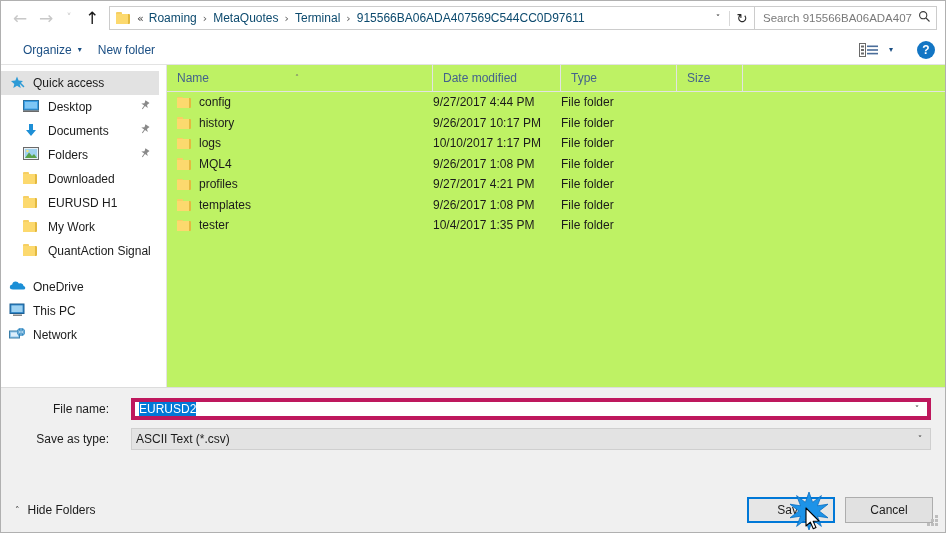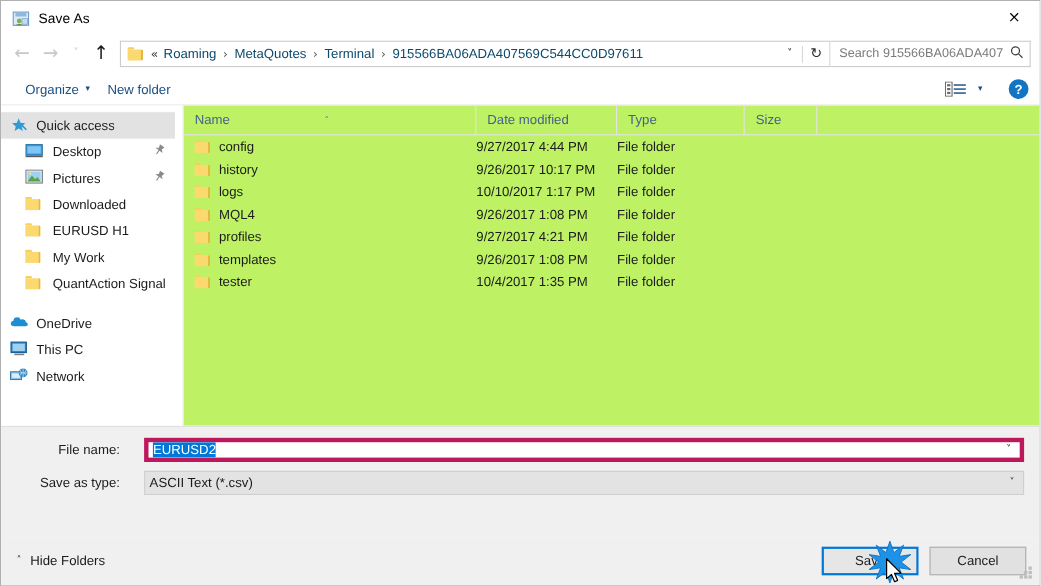--- a/index.html
+++ b/index.html
@@ -489,33 +489,20 @@
     width: 18px;
     height: 26px;
     pointer-events: none;
   }
 </style>
 </head>
 <body>
 
 <div class="dialog">
 
-  <div class="titlebar">
-    <div class="title-icon">
-      <svg width="16" height="16" viewBox="0 0 16 16">
-        <rect x="1" y="2" width="14" height="12" fill="#dfeaf5" stroke="#6e9bc4" stroke-width="1"></rect>
-        <rect x="3" y="2" width="10" height="4" fill="#8fb8da"></rect>
-        <circle cx="6.5" cy="10" r="2.2" fill="#7fb069"></circle>
-        <path d="M3 14 q3.5 -3 7 0 z" fill="#5d9145"></path>
-        <rect x="9" y="8" width="5" height="5" fill="#c9dcee" stroke="#6e9bc4" stroke-width="0.6"></rect>
-      </svg>
-    </div>
-    <div class="title-text">Save As</div>
-    <div class="titlebar-close">×</div>
-  </div>
 
   <div class="navrow">
     <div class="navbtn">←</div>
     <div class="navbtn">→</div>
     <div class="navbtn small">˅</div>
     <div class="navbtn enabled">↑</div>
 
     <div class="addressbar">
       <div class="addr-folder-icon">
         <div class="folder"></div>
@@ -594,31 +581,44 @@
           </svg>
         </span>
         <span class="si-label">Desktop</span>
         <span class="pin">
           <svg width="11" height="11" viewBox="0 0 11 11">
               <path d="M3 1 L8 1 L7 4 L9.5 6 L6 6 L6 10 L5 10 L5 6 L1.5 6 L4 4 Z" fill="#8a8a8a"></path>
             </svg>
         </span>
       </div>
 
+      <div class="side-item indent">
+        <span class="si-icon">
+          <svg width="16" height="15" viewBox="0 0 16 15">
+            <path d="M6 1 L10 1 L10 7 L13 7 L8 13 L3 7 L6 7 Z" fill="#1e8fd6"></path>
+          </svg>
+        </span>
+        <span class="si-label">Documents</span>
+        <span class="pin">
+          <svg width="11" height="11" viewBox="0 0 11 11">
+              <path d="M3 1 L8 1 L7 4 L9.5 6 L6 6 L6 10 L5 10 L5 6 L1.5 6 L4 4 Z" fill="#8a8a8a"></path>
+            </svg>
+        </span>
+      </div>
 
       <div class="side-item indent">
         <span class="si-icon">
           <svg width="16" height="13" viewBox="0 0 16 13">
             <rect x="0.5" y="0.5" width="15" height="12" fill="#e8f0f6" stroke="#6a6a6a" stroke-width="1"></rect>
             <rect x="2" y="2" width="12" height="9" fill="#9fd2ef"></rect>
             <path d="M2 11 L6 5.5 L9 9 L11 7 L14 11 Z" fill="#5aa24b"></path>
             <circle cx="4.4" cy="4" r="1.2" fill="#f5e37a"></circle>
           </svg>
         </span>
-        <span class="si-label">Pictures</span>
+        <span class="si-label">Folders</span>
         <span class="pin">
           <svg width="11" height="11" viewBox="0 0 11 11">
               <path d="M3 1 L8 1 L7 4 L9.5 6 L6 6 L6 10 L5 10 L5 6 L1.5 6 L4 4 Z" fill="#8a8a8a"></path>
             </svg>
         </span>
       </div>
 
       <div class="side-item indent">
         <span class="si-icon"><span class="folder"></span></span>
         <span class="si-label">Downloaded</span>

